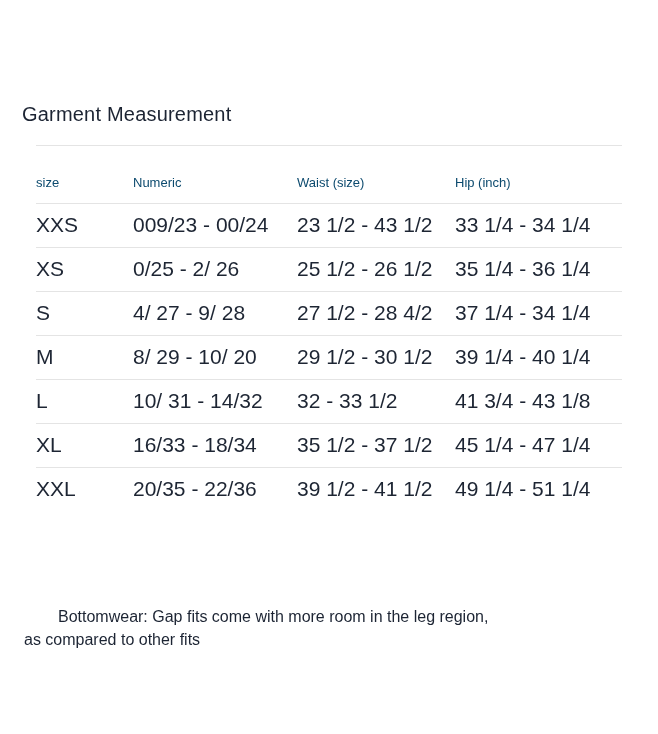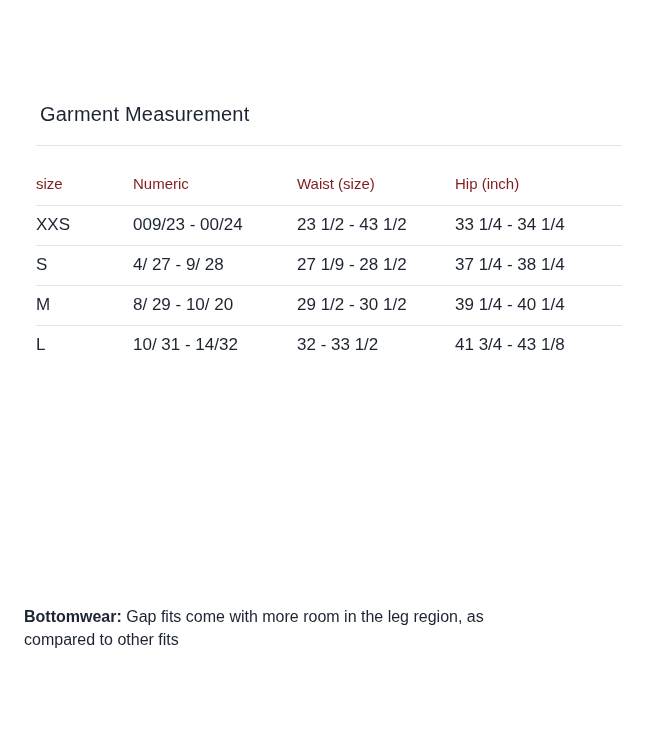--- a/index.html
+++ b/index.html
@@ -10,21 +10,21 @@
     width: 658px;
     height: 734px;
     position: relative;
     background: #ffffff;
     font-family: "Liberation Sans", sans-serif;
     color: #1d2533;
     overflow: hidden;
   }
   .page-title {
     position: absolute;
-    left: 40px;
+    left: 22px;
     top: 90px;
     font-size: 20px;
     font-weight: 400;
     color: #1c2433;
     letter-spacing: 0.2px;
   }
   .table-wrap {
     position: absolute;
     left: 36px;
     top: 145px;
@@ -36,48 +36,49 @@
     width: 100%;
     table-layout: fixed;
   }
   col.c-size    { width: 97px; }
   col.c-numeric { width: 164px; }
   col.c-waist   { width: 158px; }
   col.c-hip     { width: auto; }
   .size-table th {
     text-align: left;
     font-weight: 400;
-    font-size: 15px;
-    color: #7f1d1d;
+    font-size: 13px;
+    color: #0c4a6e;
     padding: 29px 0 13px 0;
     border-bottom: 1px solid #e4e4e4;
     white-space: nowrap;
   }
   .size-table td {
     text-align: left;
-    font-size: 17px;
+    font-size: 21px;
     color: #1d2533;
     padding: 9px 0 10px 0;
     border-bottom: 1px solid #e4e4e4;
     white-space: nowrap;
   }
   .size-table tbody tr:last-child td {
     border-bottom: none;
   }
   .footer-note {
     position: absolute;
     left: 24px;
     top: 589px;
     width: 470px;
     font-size: 16px;
     line-height: 23px;
     color: #1c2433;
   }
   .footer-note .bold-label {
-    font-weight: 700;
+    font-weight: 400;
+    margin-left: 34px;
   }
 </style>
 </head>
 <body>
 
 <h1 class="page-title">Garment Measurement</h1>
 
 <div class="table-wrap">
   <table class="size-table">
     <colgroup>
@@ -95,34 +96,52 @@
       </tr>
     </thead>
     <tbody>
       <tr>
         <td>XXS</td>
         <td>009/23 - 00/24</td>
         <td>23 1/2 - 43 1/2</td>
         <td>33 1/4 - 34 1/4</td>
       </tr>
       <tr>
+        <td>XS</td>
+        <td>0/25 - 2/ 26</td>
+        <td>25 1/2 - 26 1/2</td>
+        <td>35 1/4 - 36 1/4</td>
+      </tr>
+      <tr>
         <td>S</td>
         <td>4/ 27 - 9/ 28</td>
-        <td>27 1/9 - 28 1/2</td>
-        <td>37 1/4 - 38 1/4</td>
+        <td>27 1/2 - 28 4/2</td>
+        <td>37 1/4 - 34 1/4</td>
       </tr>
       <tr>
         <td>M</td>
         <td>8/ 29 - 10/ 20</td>
         <td>29 1/2 - 30 1/2</td>
         <td>39 1/4 - 40 1/4</td>
       </tr>
       <tr>
         <td>L</td>
         <td>10/ 31 - 14/32</td>
         <td>32 - 33 1/2</td>
         <td>41 3/4 - 43 1/8</td>
       </tr>
+      <tr>
+        <td>XL</td>
+        <td>16/33 - 18/34</td>
+        <td>35 1/2 - 37 1/2</td>
+        <td>45 1/4 - 47 1/4</td>
+      </tr>
+      <tr>
+        <td>XXL</td>
+        <td>20/35 - 22/36</td>
+        <td>39 1/2 - 41 1/2</td>
+        <td>49 1/4 - 51 1/4</td>
+      </tr>
     </tbody>
   </table>
 </div>
 
 <p class="footer-note"><span class="bold-label">Bottomwear:</span> <span>Gap fits come with more room in the leg region, as compared to other fits</span></p>
 
 </body></html>

